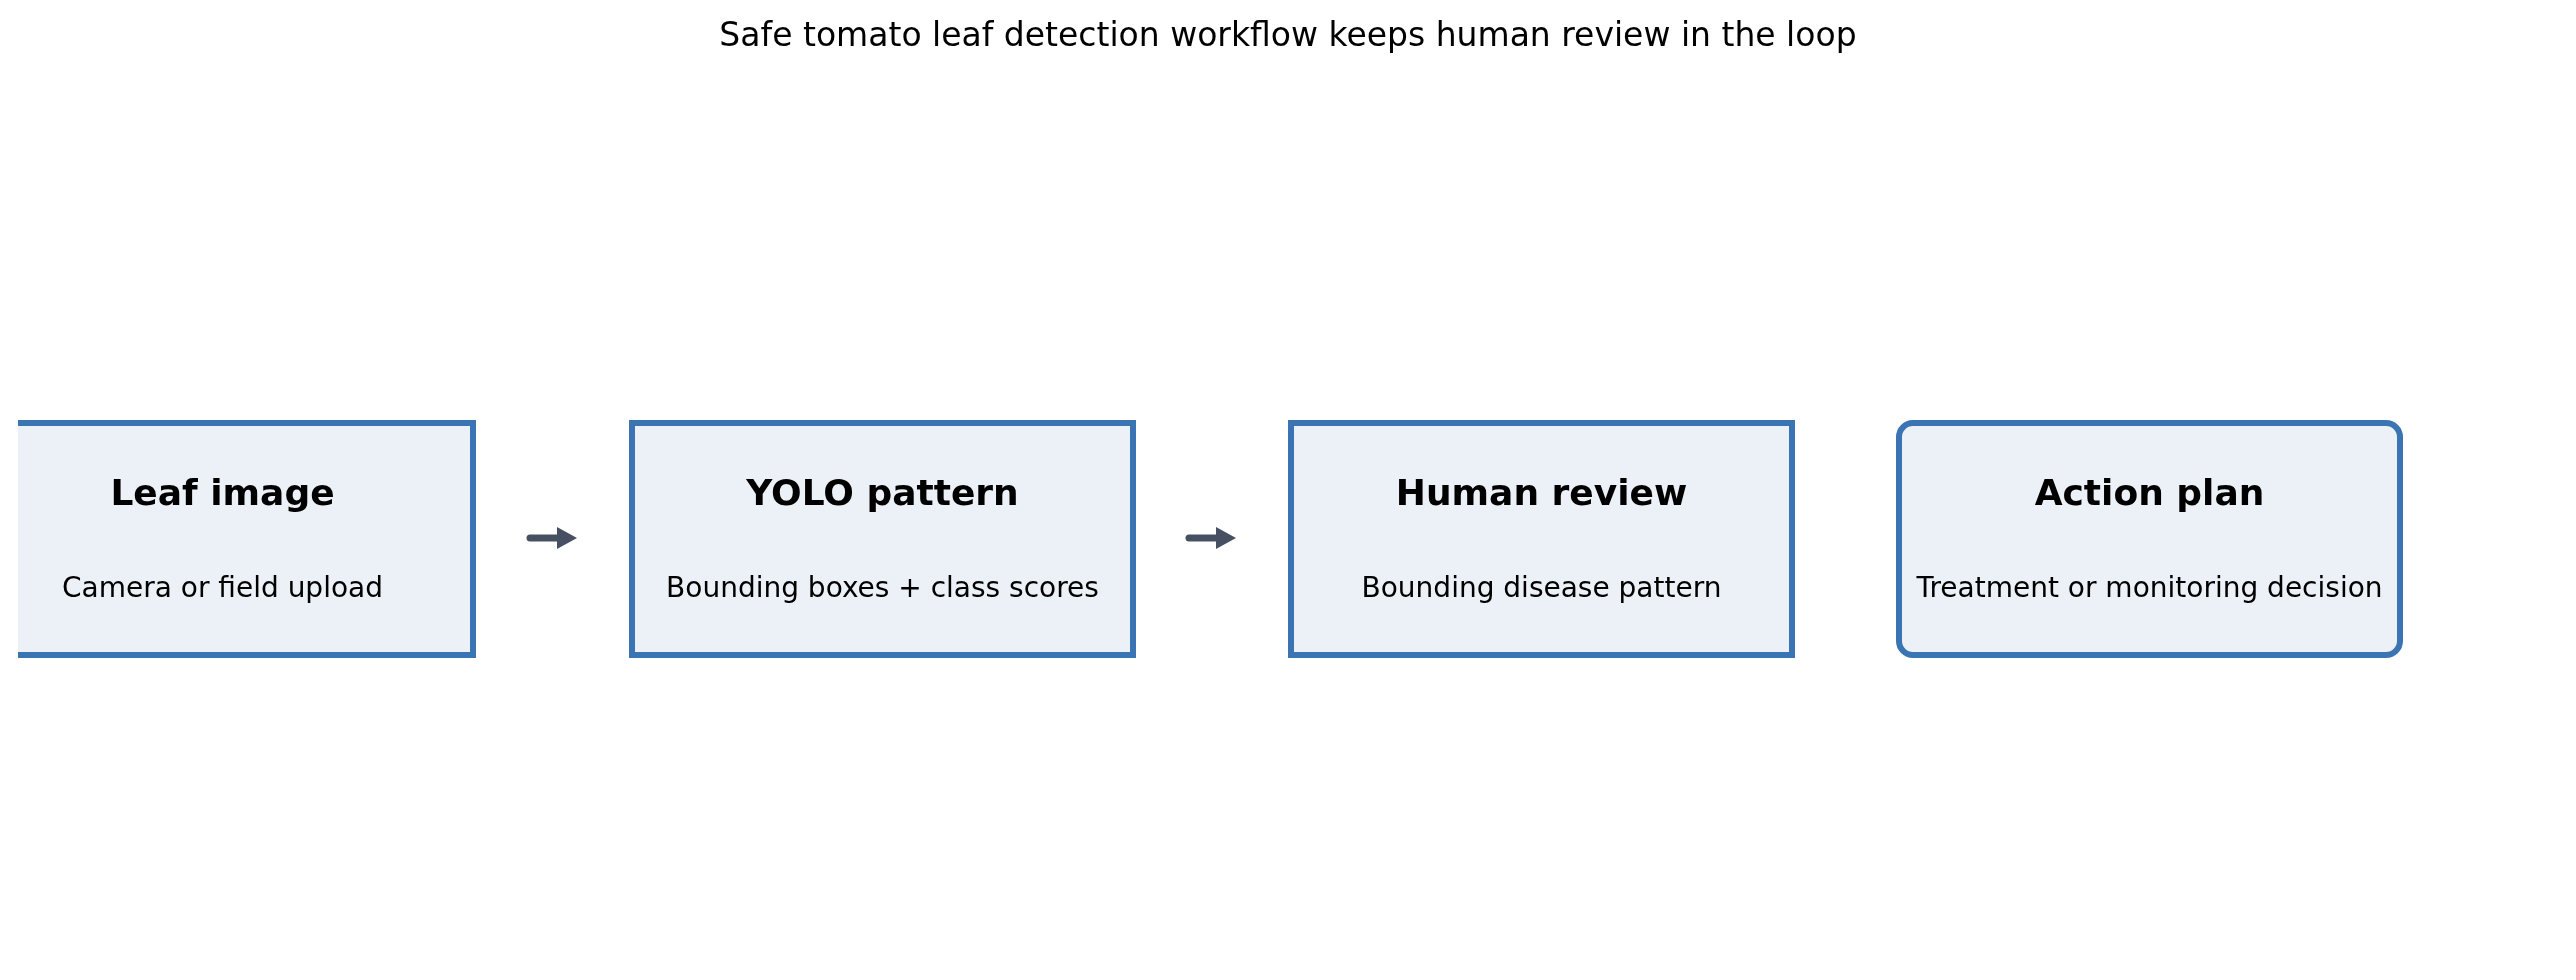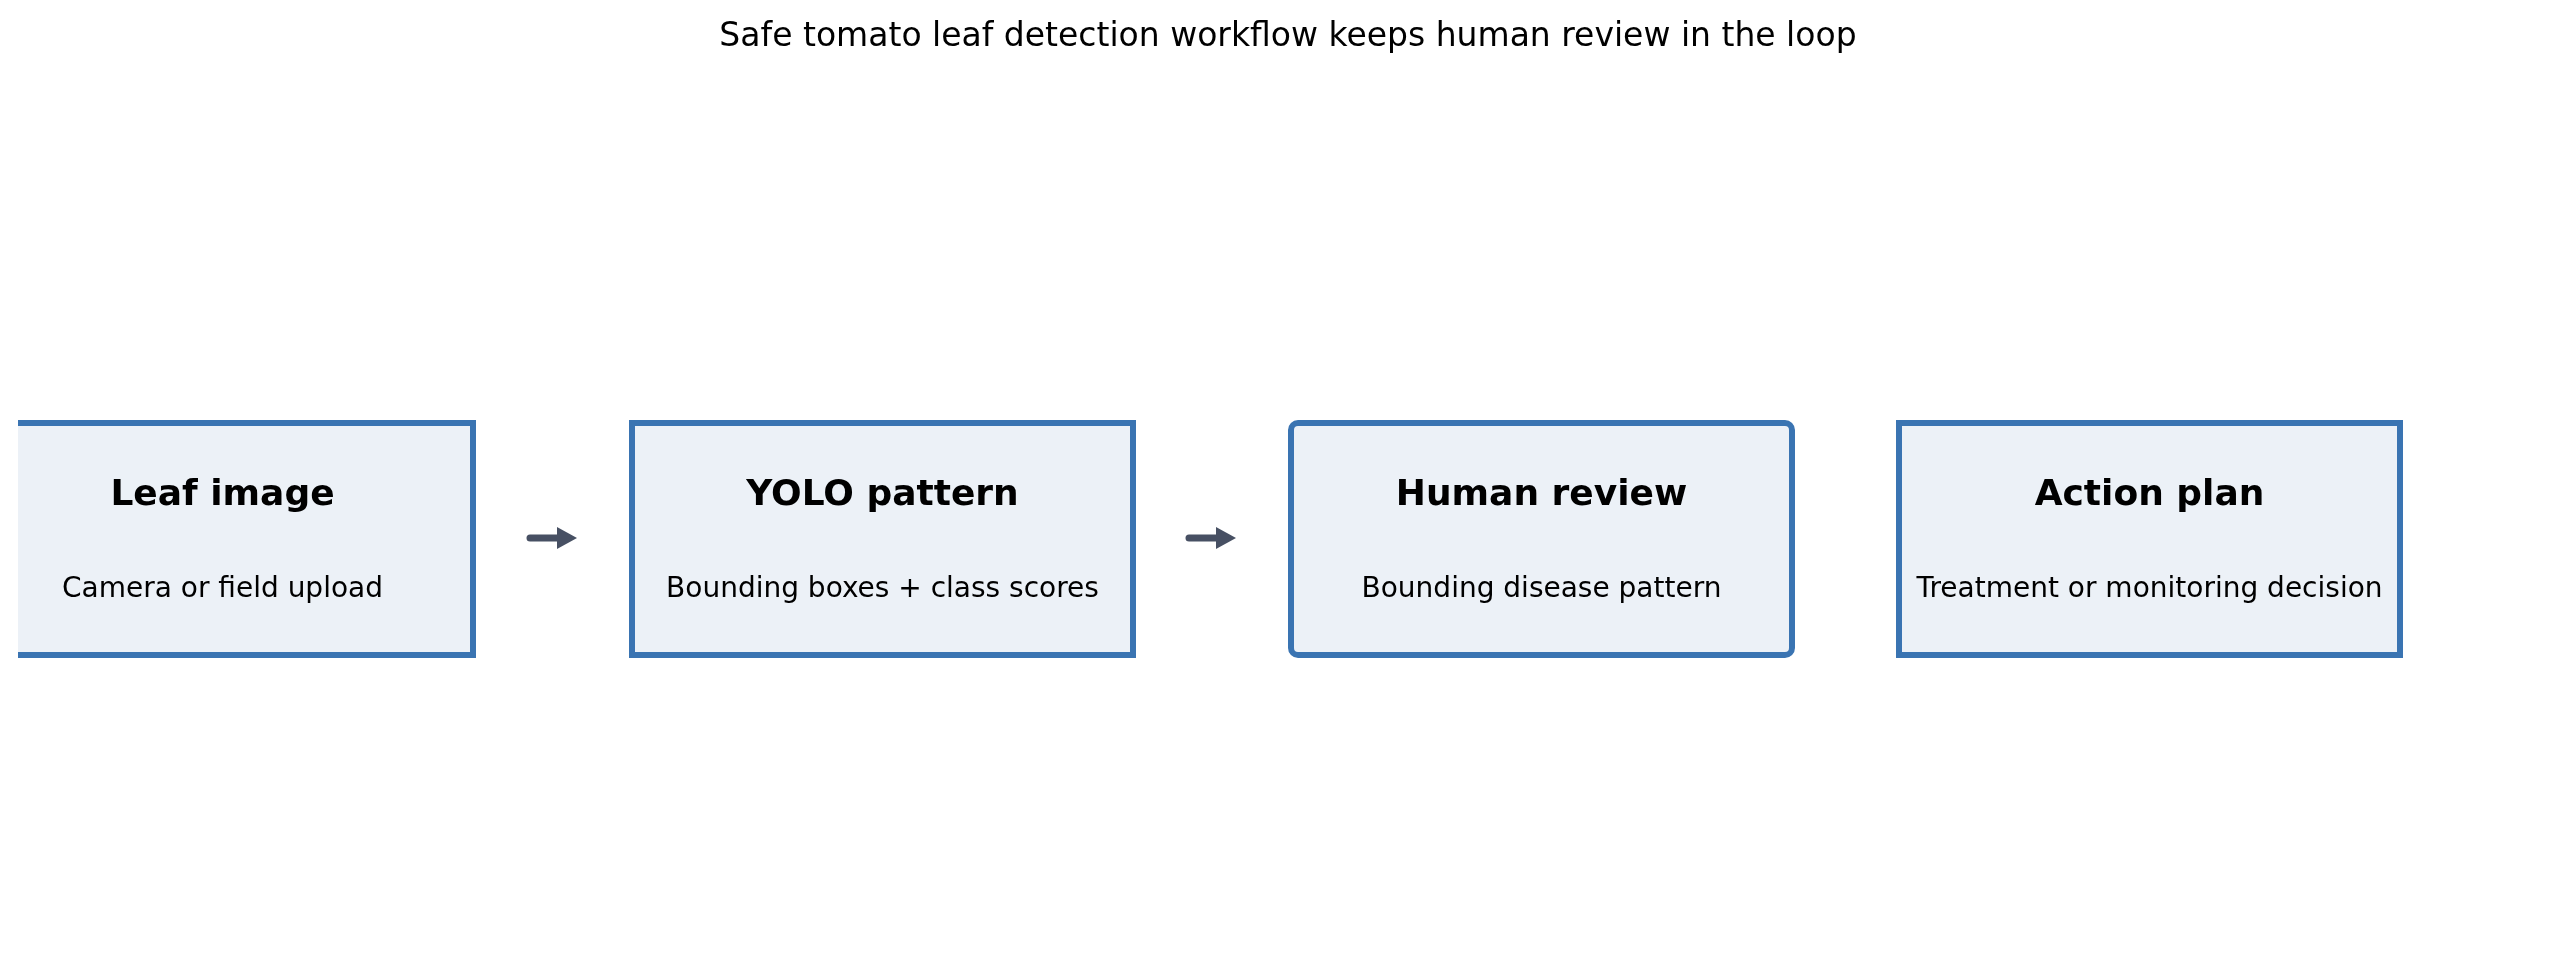--- a/index.html
+++ b/index.html
@@ -97,24 +97,24 @@
     <div class="node-subtitle">Bounding boxes + class scores</div>
   </div>
 
   <div class="flow-arrow" style="left:1185px; top:523px;">
     <svg width="54" height="30" viewBox="0 0 54 30">
       <line x1="4" y1="15" x2="33" y2="15" stroke="var(--arrow, #475063)" stroke-width="7" stroke-linecap="round"></line>
       <polygon points="31,4 51,15 31,26" fill="var(--arrow, #475063)"></polygon>
     </svg>
   </div>
 
-  <div class="node" style="left:1288px; top:420px;border-radius:10px;">
+  <div class="node" style="left:1288px; top:420px;">
     <div class="node-title">Human review</div>
     <div class="node-subtitle">Bounding disease pattern</div>
   </div>
 
-  <div class="node" style="left:1896px; top:420px;">
+  <div class="node" style="left:1896px; top:420px;border-radius:17px;">
     <div class="node-title">Action plan</div>
     <div class="node-subtitle">Treatment or monitoring decision</div>
   </div>
 
 </div>
 
 
 </body></html>

